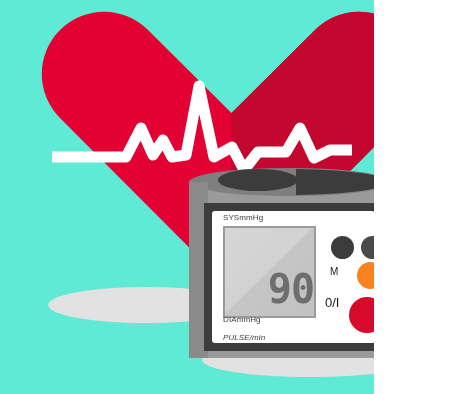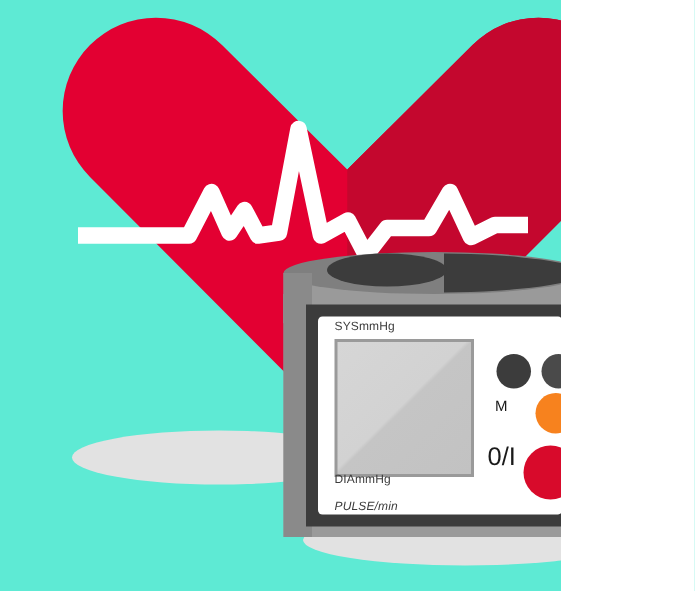--- a/index.html
+++ b/index.html
@@ -139,30 +139,33 @@
     </g>
   </svg>
 
   <div style="position:absolute;left:223px;top:213px;font-size:8px;color:#3C3C3C;letter-spacing:0.1px;">SYSmmHg</div>
 
   <div style="position:absolute;left:223px;top:315px;font-size:8px;color:#3C3C3C;letter-spacing:0.1px;">DIAmmHg</div>
 
   <div style="position:absolute;left:223px;top:333px;font-size:8px;color:#3C3C3C;letter-spacing:0.1px;font-style:italic;">PULSE/min</div>
 
 
+  <div class="lcd-digits" style="position:absolute;left:244px;top:268px;width:70px;text-align:right;
+              font-size:40px;line-height:42px;font-weight:bold;color:#6E6E6E;
+              letter-spacing:-1px;">90</div>
 
   <div style="position:absolute;left:331px;top:236px;width:23px;height:23px;
               border-radius:50%;background:#3C3C3C;"></div>
 
   <div style="position:absolute;left:361px;top:236px;width:23px;height:23px;
               border-radius:50%;background:#4A4A4A;"></div>
 
   <div style="position:absolute;left:357px;top:262px;width:27px;height:27px;
               border-radius:50%;background:#F7821E;"></div>
 
   <div style="position:absolute;left:349px;top:297px;width:36px;height:36px;
               border-radius:50%;background:#D80A2B;"></div>
 
   <div style="position:absolute;left:330px;top:266px;font-size:10px;color:#1A1A1A;">M</div>
 
-  <div style="position:absolute;left:325px;top:295px;font-size:17px;color:#1A1A1A;">0/I</div>
+  <div style="position:absolute;left:325px;top:295px;font-size:13px;color:#1A1A1A;">0/I</div>
 
 </div>
 
 </body></html>

